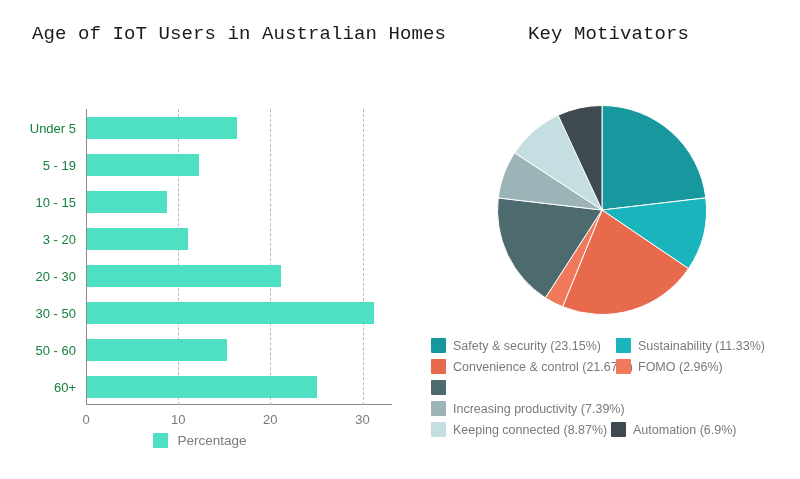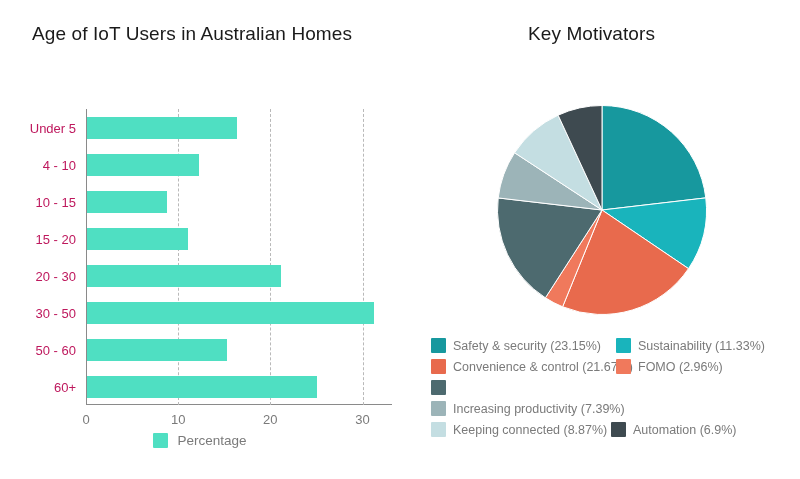--- a/index.html
+++ b/index.html
@@ -35,20 +35,21 @@
   }
 
   
   .chart-title {
     position: absolute;
     font-size: 19px;
     font-weight: 400;
     color: #1a1a1a;
     letter-spacing: 0.1px;
     white-space: nowrap;
+    font-family: Liberation Mono, monospace;
   }
   #bar-title { left: 32px; top: 23px; }
   #pie-title { left: 128px; top: 23px; }
 
   
   .bar-plot {
     position: absolute;
     left: 86px;
     top: 109px;
     width: 306px;
@@ -82,21 +83,21 @@
     height: 100%;
     background: #4fdfc2;
   }
   .ytick {
     position: absolute;
     right: 100%;
     margin-right: 11px;
     top: 50%;
     transform: translateY(-50%);
     font-size: 13px;
-    color: #be185d;
+    color: #15803d;
     white-space: nowrap;
   }
   .xtick {
     position: absolute;
     top: 303px;
     transform: translateX(-50%);
     font-size: 13px;
     color: #7a7a7a;
     white-space: nowrap;
   }
@@ -171,29 +172,29 @@
           <div class="gridline" style="left: 184.337px;"></div>
           <div class="gridline" style="left: 276.506px;"></div>
         </div>
       <div id="bars">
           <div class="bar-row" style="top: 7.5px; width: 150.235px;">
             <div class="bar" style="background: rgb(79, 223, 194);"></div>
             <span class="ytick">Under 5</span>
           </div>
           <div class="bar-row" style="top: 44.5px; width: 111.524px;">
             <div class="bar" style="background: rgb(79, 223, 194);"></div>
-            <span class="ytick">4 - 10</span>
+            <span class="ytick">5 - 19</span>
           </div>
           <div class="bar-row" style="top: 81.5px; width: 80px;">
             <div class="bar" style="background: rgb(79, 223, 194);"></div>
             <span class="ytick">10 - 15</span>
           </div>
           <div class="bar-row" style="top: 118.5px; width: 101.386px;">
             <div class="bar" style="background: rgb(79, 223, 194);"></div>
-            <span class="ytick">15 - 20</span>
+            <span class="ytick">3 - 20</span>
           </div>
           <div class="bar-row" style="top: 155.5px; width: 194.476px;">
             <div class="bar" style="background: rgb(79, 223, 194);"></div>
             <span class="ytick">20 - 30</span>
           </div>
           <div class="bar-row" style="top: 192.5px; width: 286.645px;">
             <div class="bar" style="background: rgb(79, 223, 194);"></div>
             <span class="ytick">30 - 50</span>
           </div>
           <div class="bar-row" style="top: 229.5px; width: 140.096px;">

